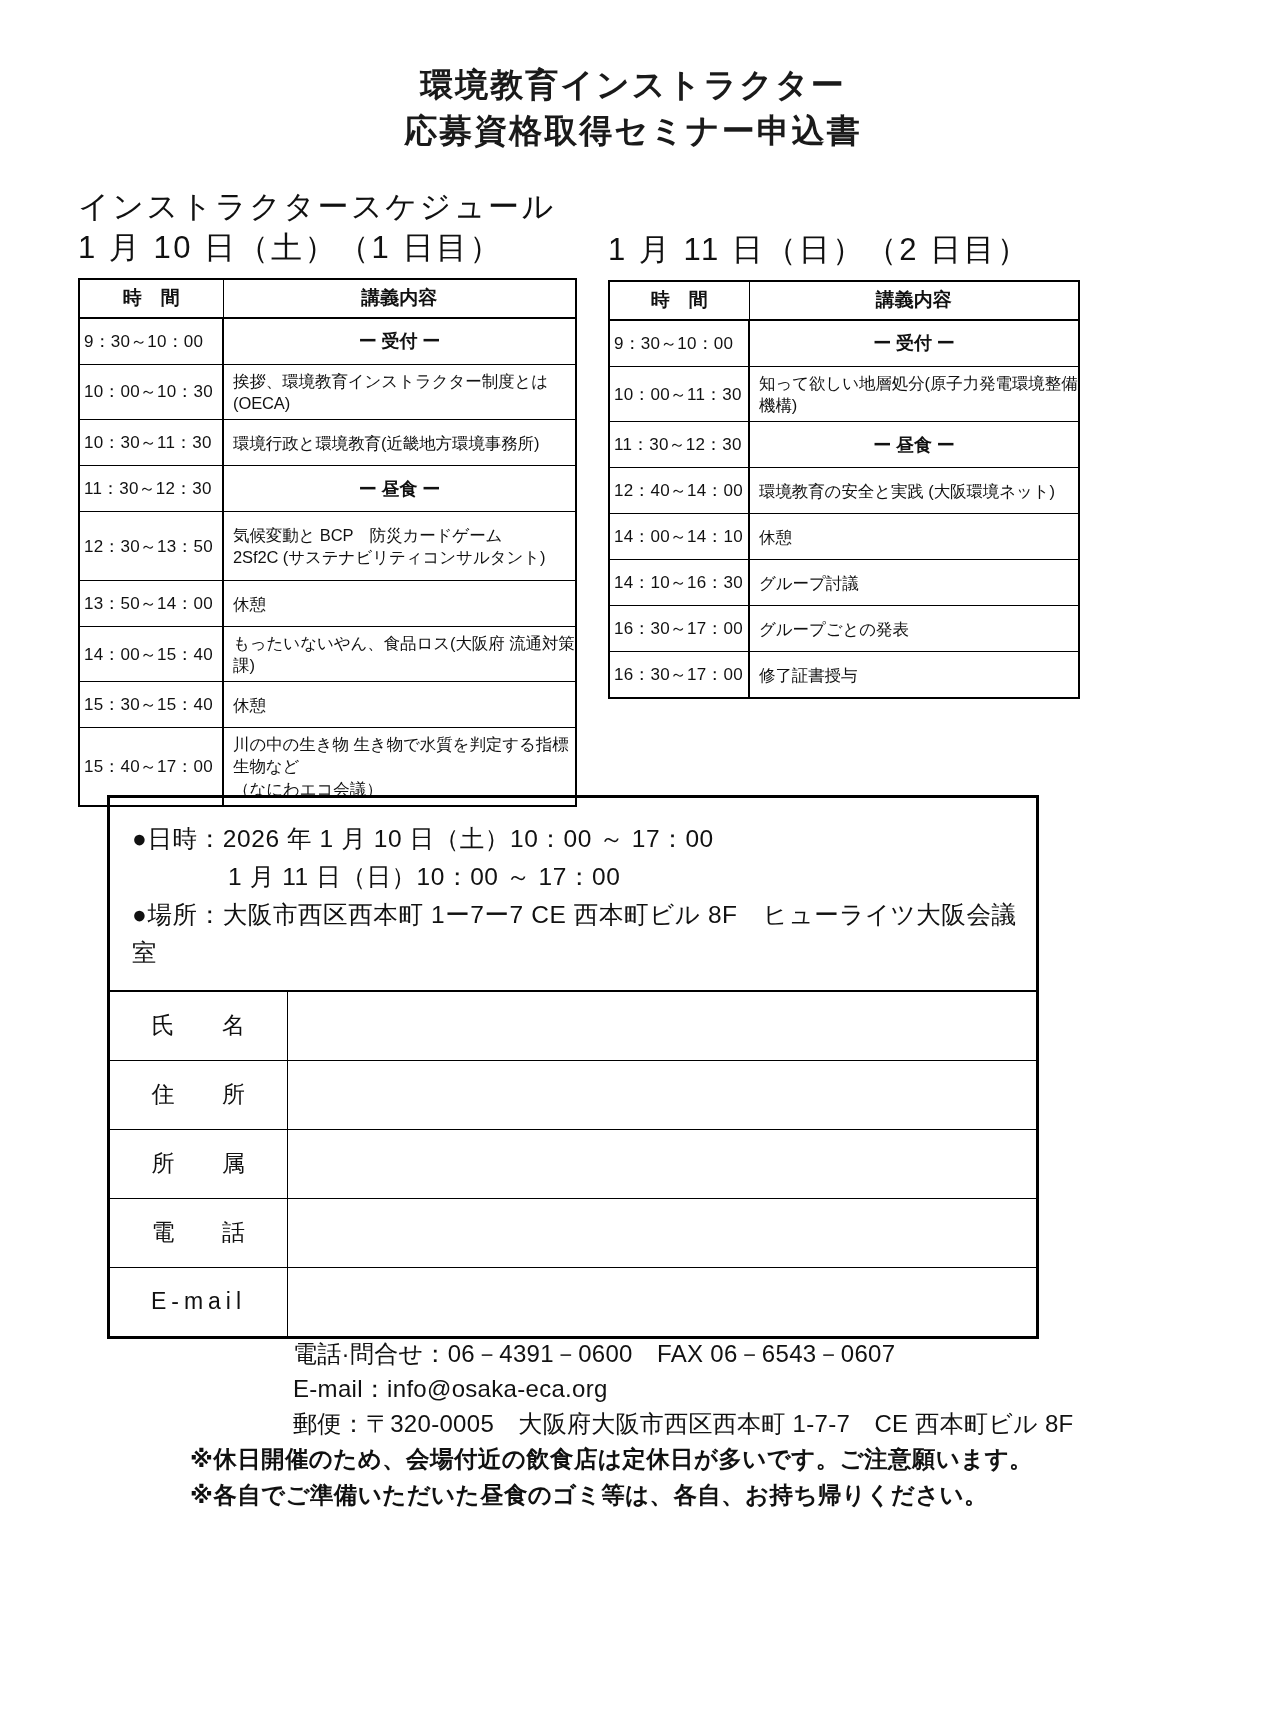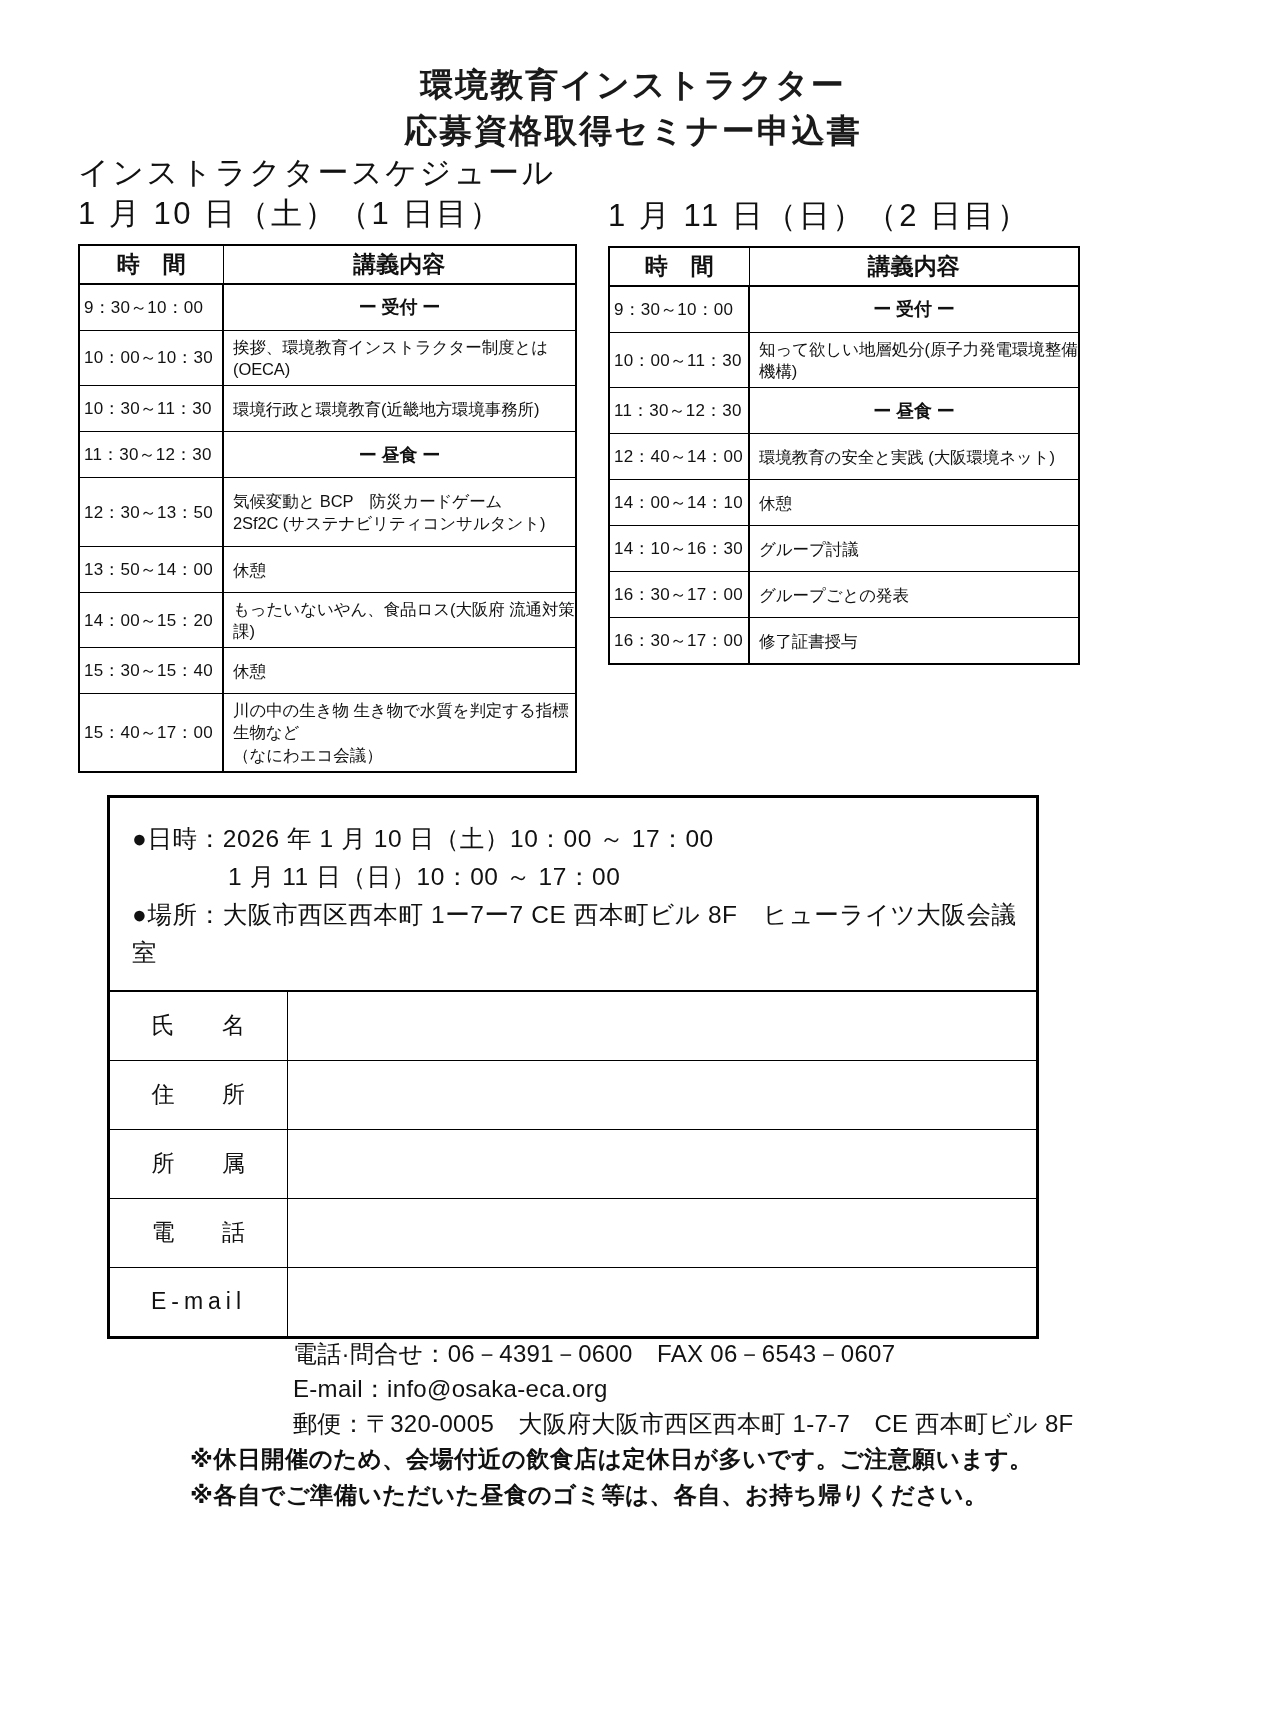--- a/index.html
+++ b/index.html
@@ -32,20 +32,21 @@
     font-size: 33px;
     font-weight: bold;
     letter-spacing: 2px;
     line-height: 1.38;
     color: #1a1a1a;
   }
 
   
   .schedule-area {
     position: relative;
+    margin-top: 34px;
     height: 510px;
   }
 
   .sched-heading {
     font-size: 31px;
     letter-spacing: 2.5px;
     line-height: 1.32;
     color: #111;
     white-space: nowrap;
   }
@@ -68,21 +69,21 @@
     margin-top: 9px;
     table-layout: fixed;
     border: 2.5px solid #000;
   }
   table.sched td, table.sched th {
     border: 1px solid #000;
     padding: 0;
     vertical-align: middle;
   }
   table.sched th {
-    font-size: 23px;
+    font-size: 19px;
     font-weight: bold;
     text-align: center;
     height: 37px;
     border-bottom: 2.5px solid #000;
   }
   .t-time {
     font-size: 17px;
     text-align: left;
     white-space: nowrap;
     border-right: 2.5px solid #000 !important;
@@ -263,21 +264,21 @@
                 <div>2Sf2C (サステナビリティコンサルタント)</div>
               </td>
             </tr>
             <tr class="row-1line">
               <td class="t-time">13：50～14：00</td>
               <td class="t-desc">
                 <div>休憩</div>
               </td>
             </tr>
             <tr class="row-1line">
-              <td class="t-time">14：00～15：20</td>
+              <td class="t-time">14：00～15：40</td>
               <td class="t-desc">
                 <div>もったいないやん、食品ロス(大阪府 流通対策課)</div>
               </td>
             </tr>
             <tr class="row-1line">
               <td class="t-time">15：30～15：40</td>
               <td class="t-desc">
                 <div>休憩</div>
               </td>
             </tr>

